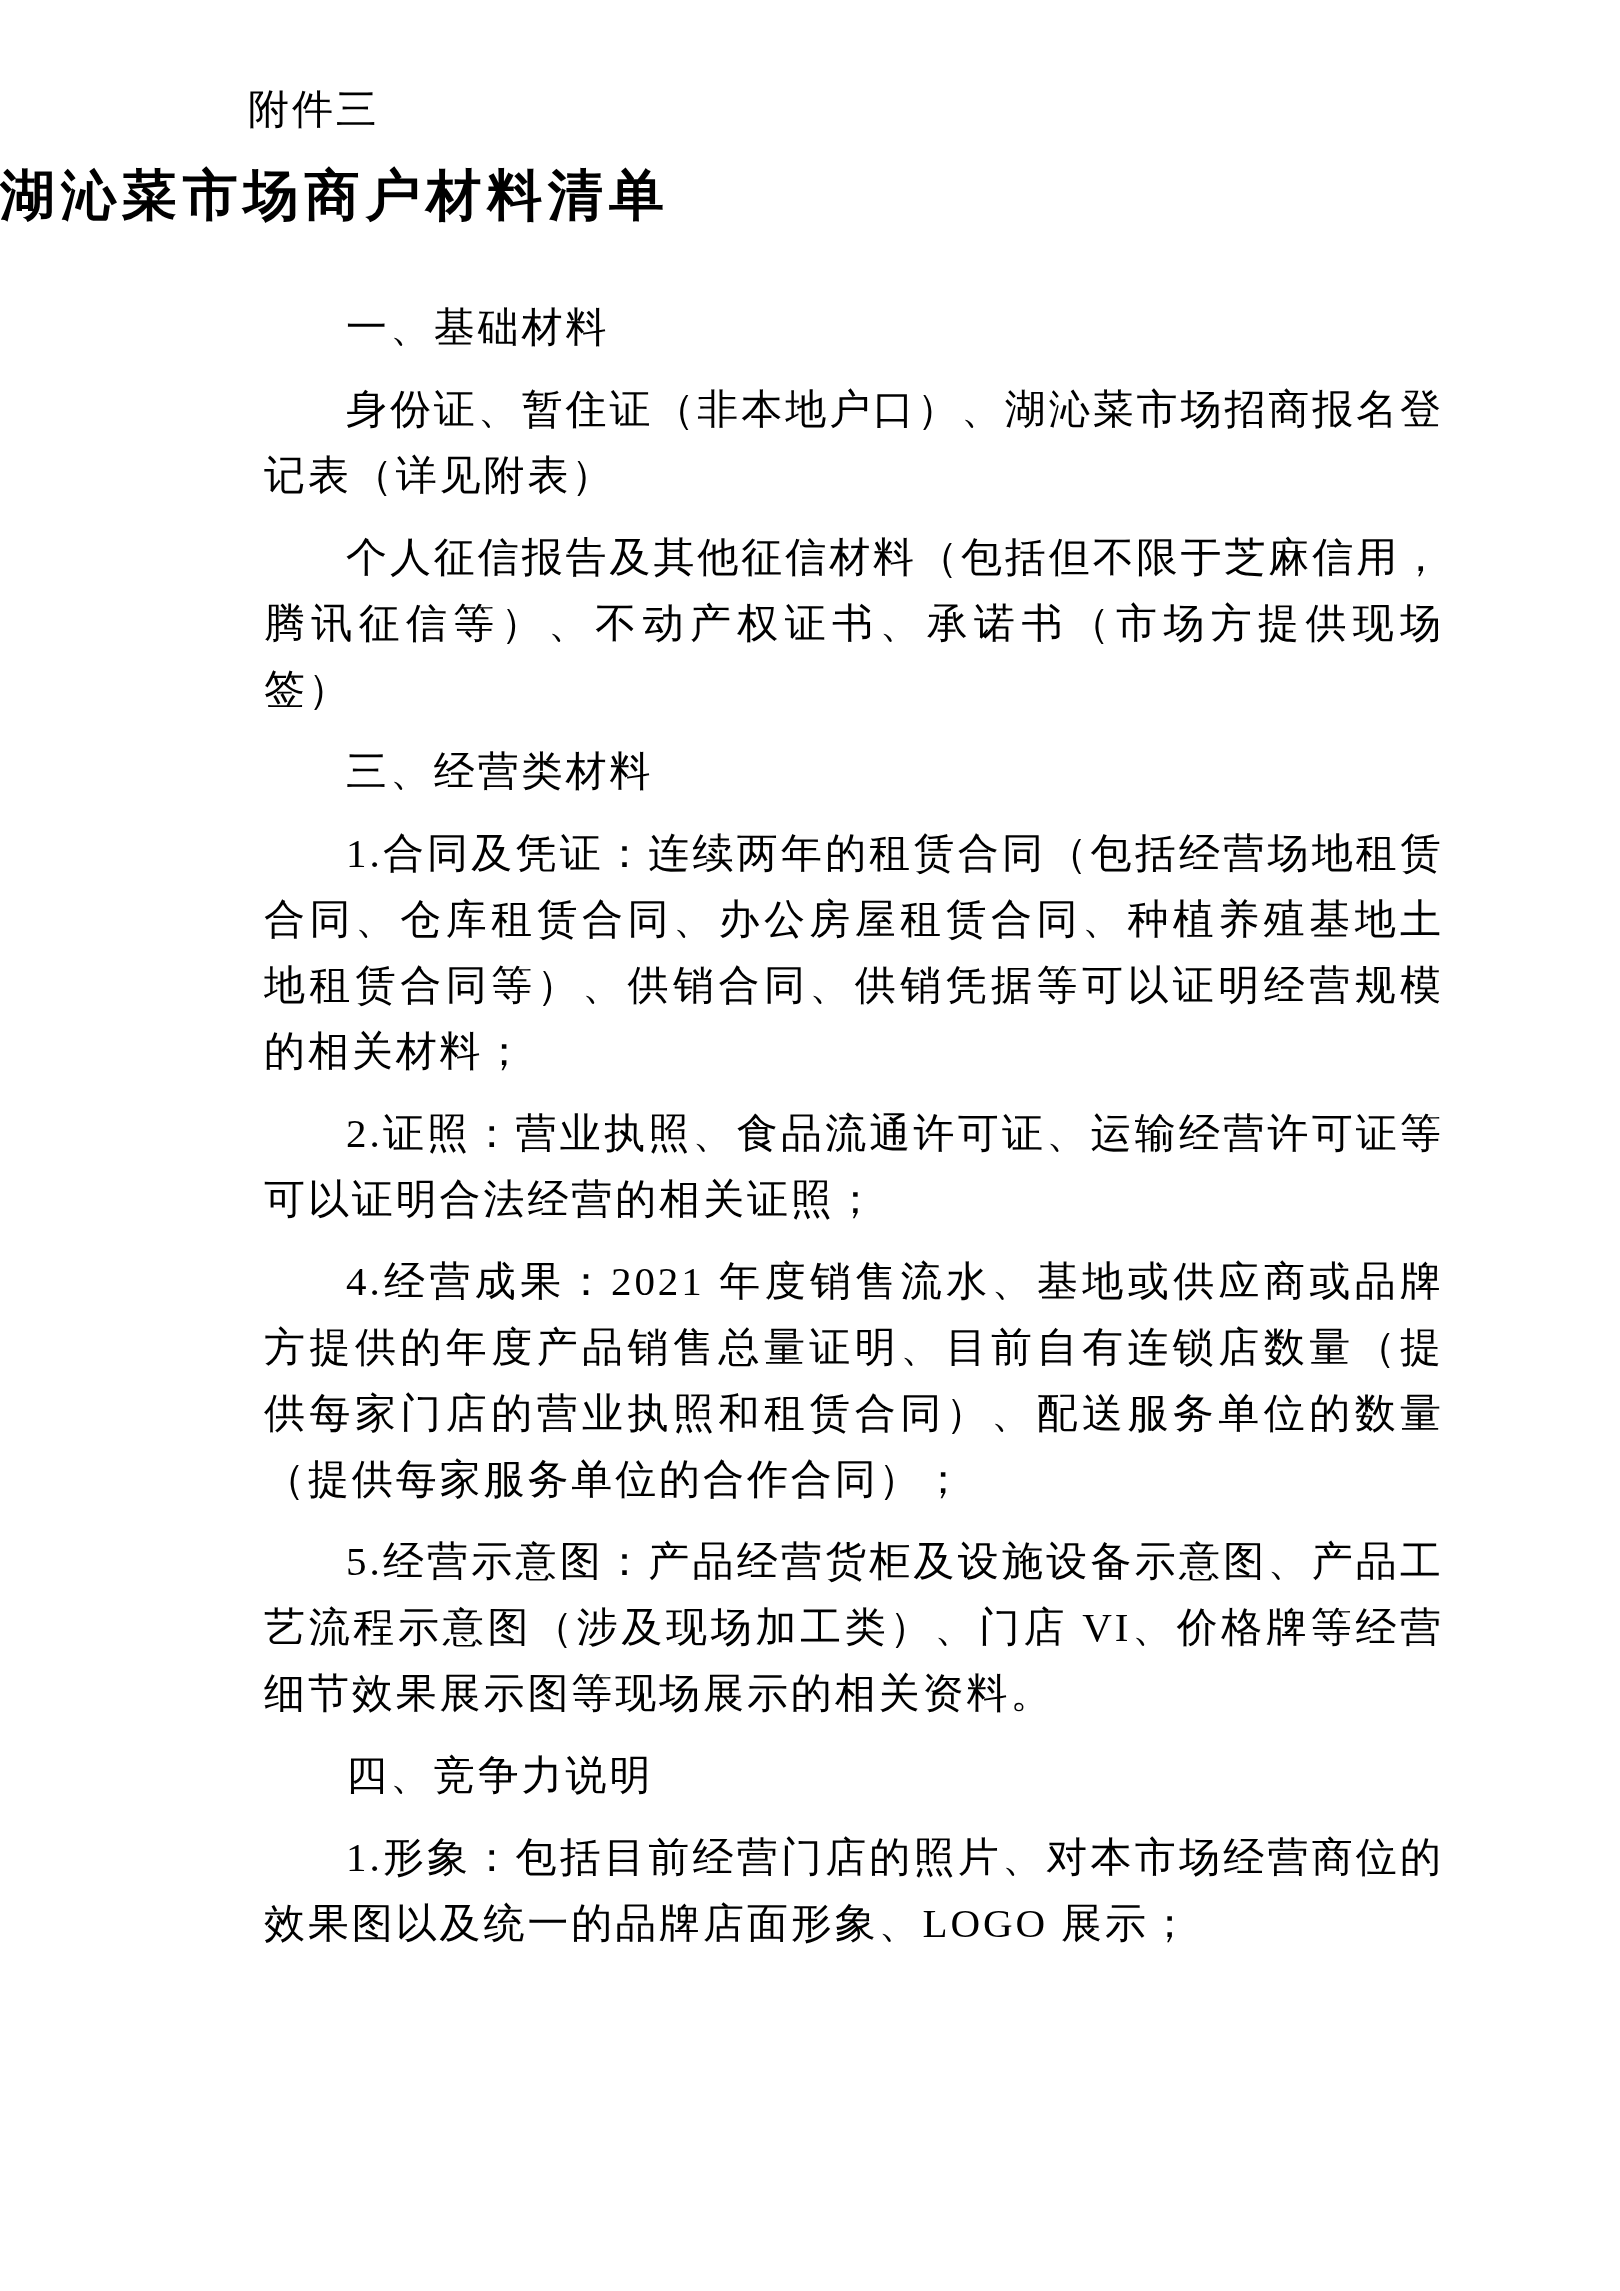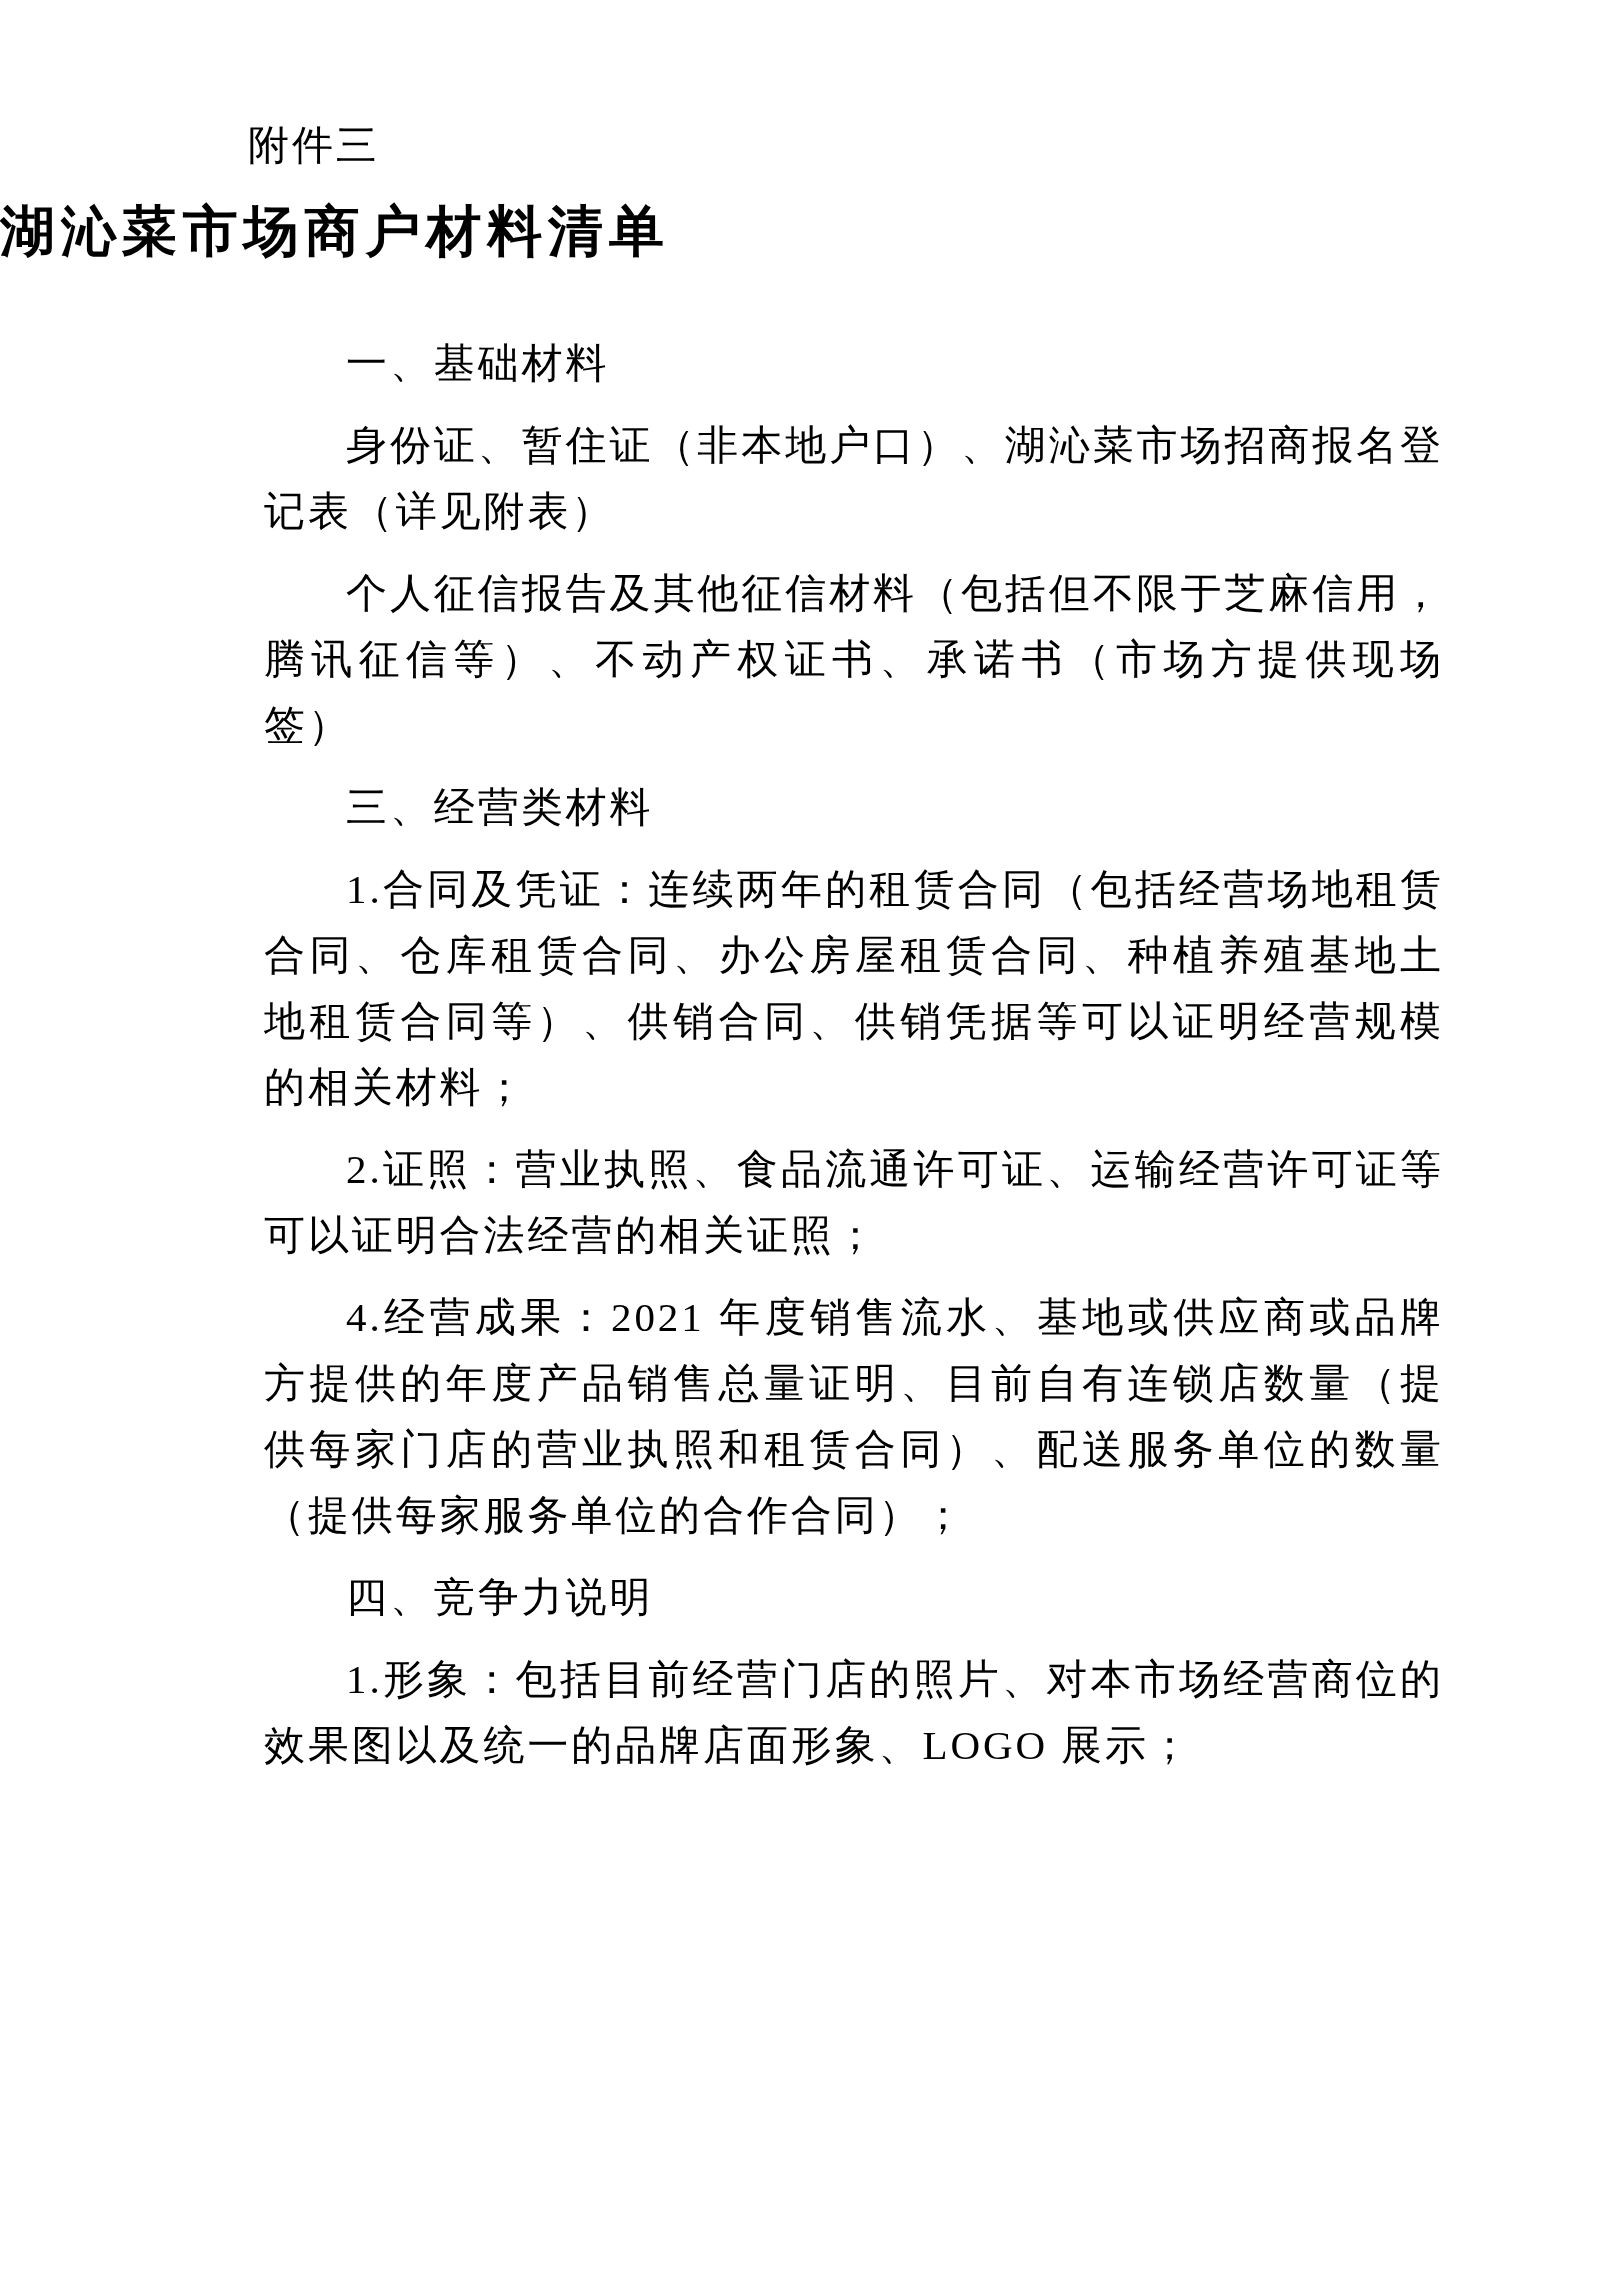--- a/index.html
+++ b/index.html
@@ -8,21 +8,21 @@
     background: #ffffff;
   }
   .page {
     position: relative;
     width: 1620px;
     height: 2292px;
     background: #ffffff;
     color: #000000;
     font-family: "Liberation Serif", "DejaVu Serif", serif;
     box-sizing: border-box;
-    padding: 112px 160px 0 248px;
+    padding: 76px 160px 0 248px;
     overflow: hidden;
     border-radius: 32px;
   }
   .attach-label {
     margin: 0;
     font-size: 41px;
     line-height: 66px;
     letter-spacing: 2.9px;
     white-space: nowrap;
   }
@@ -52,16 +52,17 @@
 
   <h1 class="doc-title">湖沁菜市场商户材料清单</h1>
 
   <p class="para">一、基础材料</p>
   <p class="para">身份证、暂住证（非本地户口）、湖沁菜市场招商报名登记表（详见附表）</p>
   <p class="para">个人征信报告及其他征信材料（包括但不限于芝麻信用，腾讯征信等）、不动产权证书、承诺书（市场方提供现场签）</p>
   <p class="para">三、经营类材料</p>
   <p class="para">1.合同及凭证：连续两年的租赁合同（包括经营场地租赁合同、仓库租赁合同、办公房屋租赁合同、种植养殖基地土地租赁合同等）、供销合同、供销凭据等可以证明经营规模的相关材料；</p>
   <p class="para">2.证照：营业执照、食品流通许可证、运输经营许可证等可以证明合法经营的相关证照；</p>
   <p class="para">4.经营成果：2021 年度销售流水、基地或供应商或品牌方提供的年度产品销售总量证明、目前自有连锁店数量（提供每家门店的营业执照和租赁合同）、配送服务单位的数量（提供每家服务单位的合作合同）；</p>
+  <p class="para">5.经营示意图：产品经营货柜及设施设备示意图、产品工艺流程示意图（涉及现场加工类）、门店 VI、价格牌等经营细节效果展示图等现场展示的相关资料。</p>
   <p class="para">四、竞争力说明</p>
   <p class="para">1.形象：包括目前经营门店的照片、对本市场经营商位的效果图以及统一的品牌店面形象、LOGO 展示；</p>
 </div>
 
 
 </body></html>

